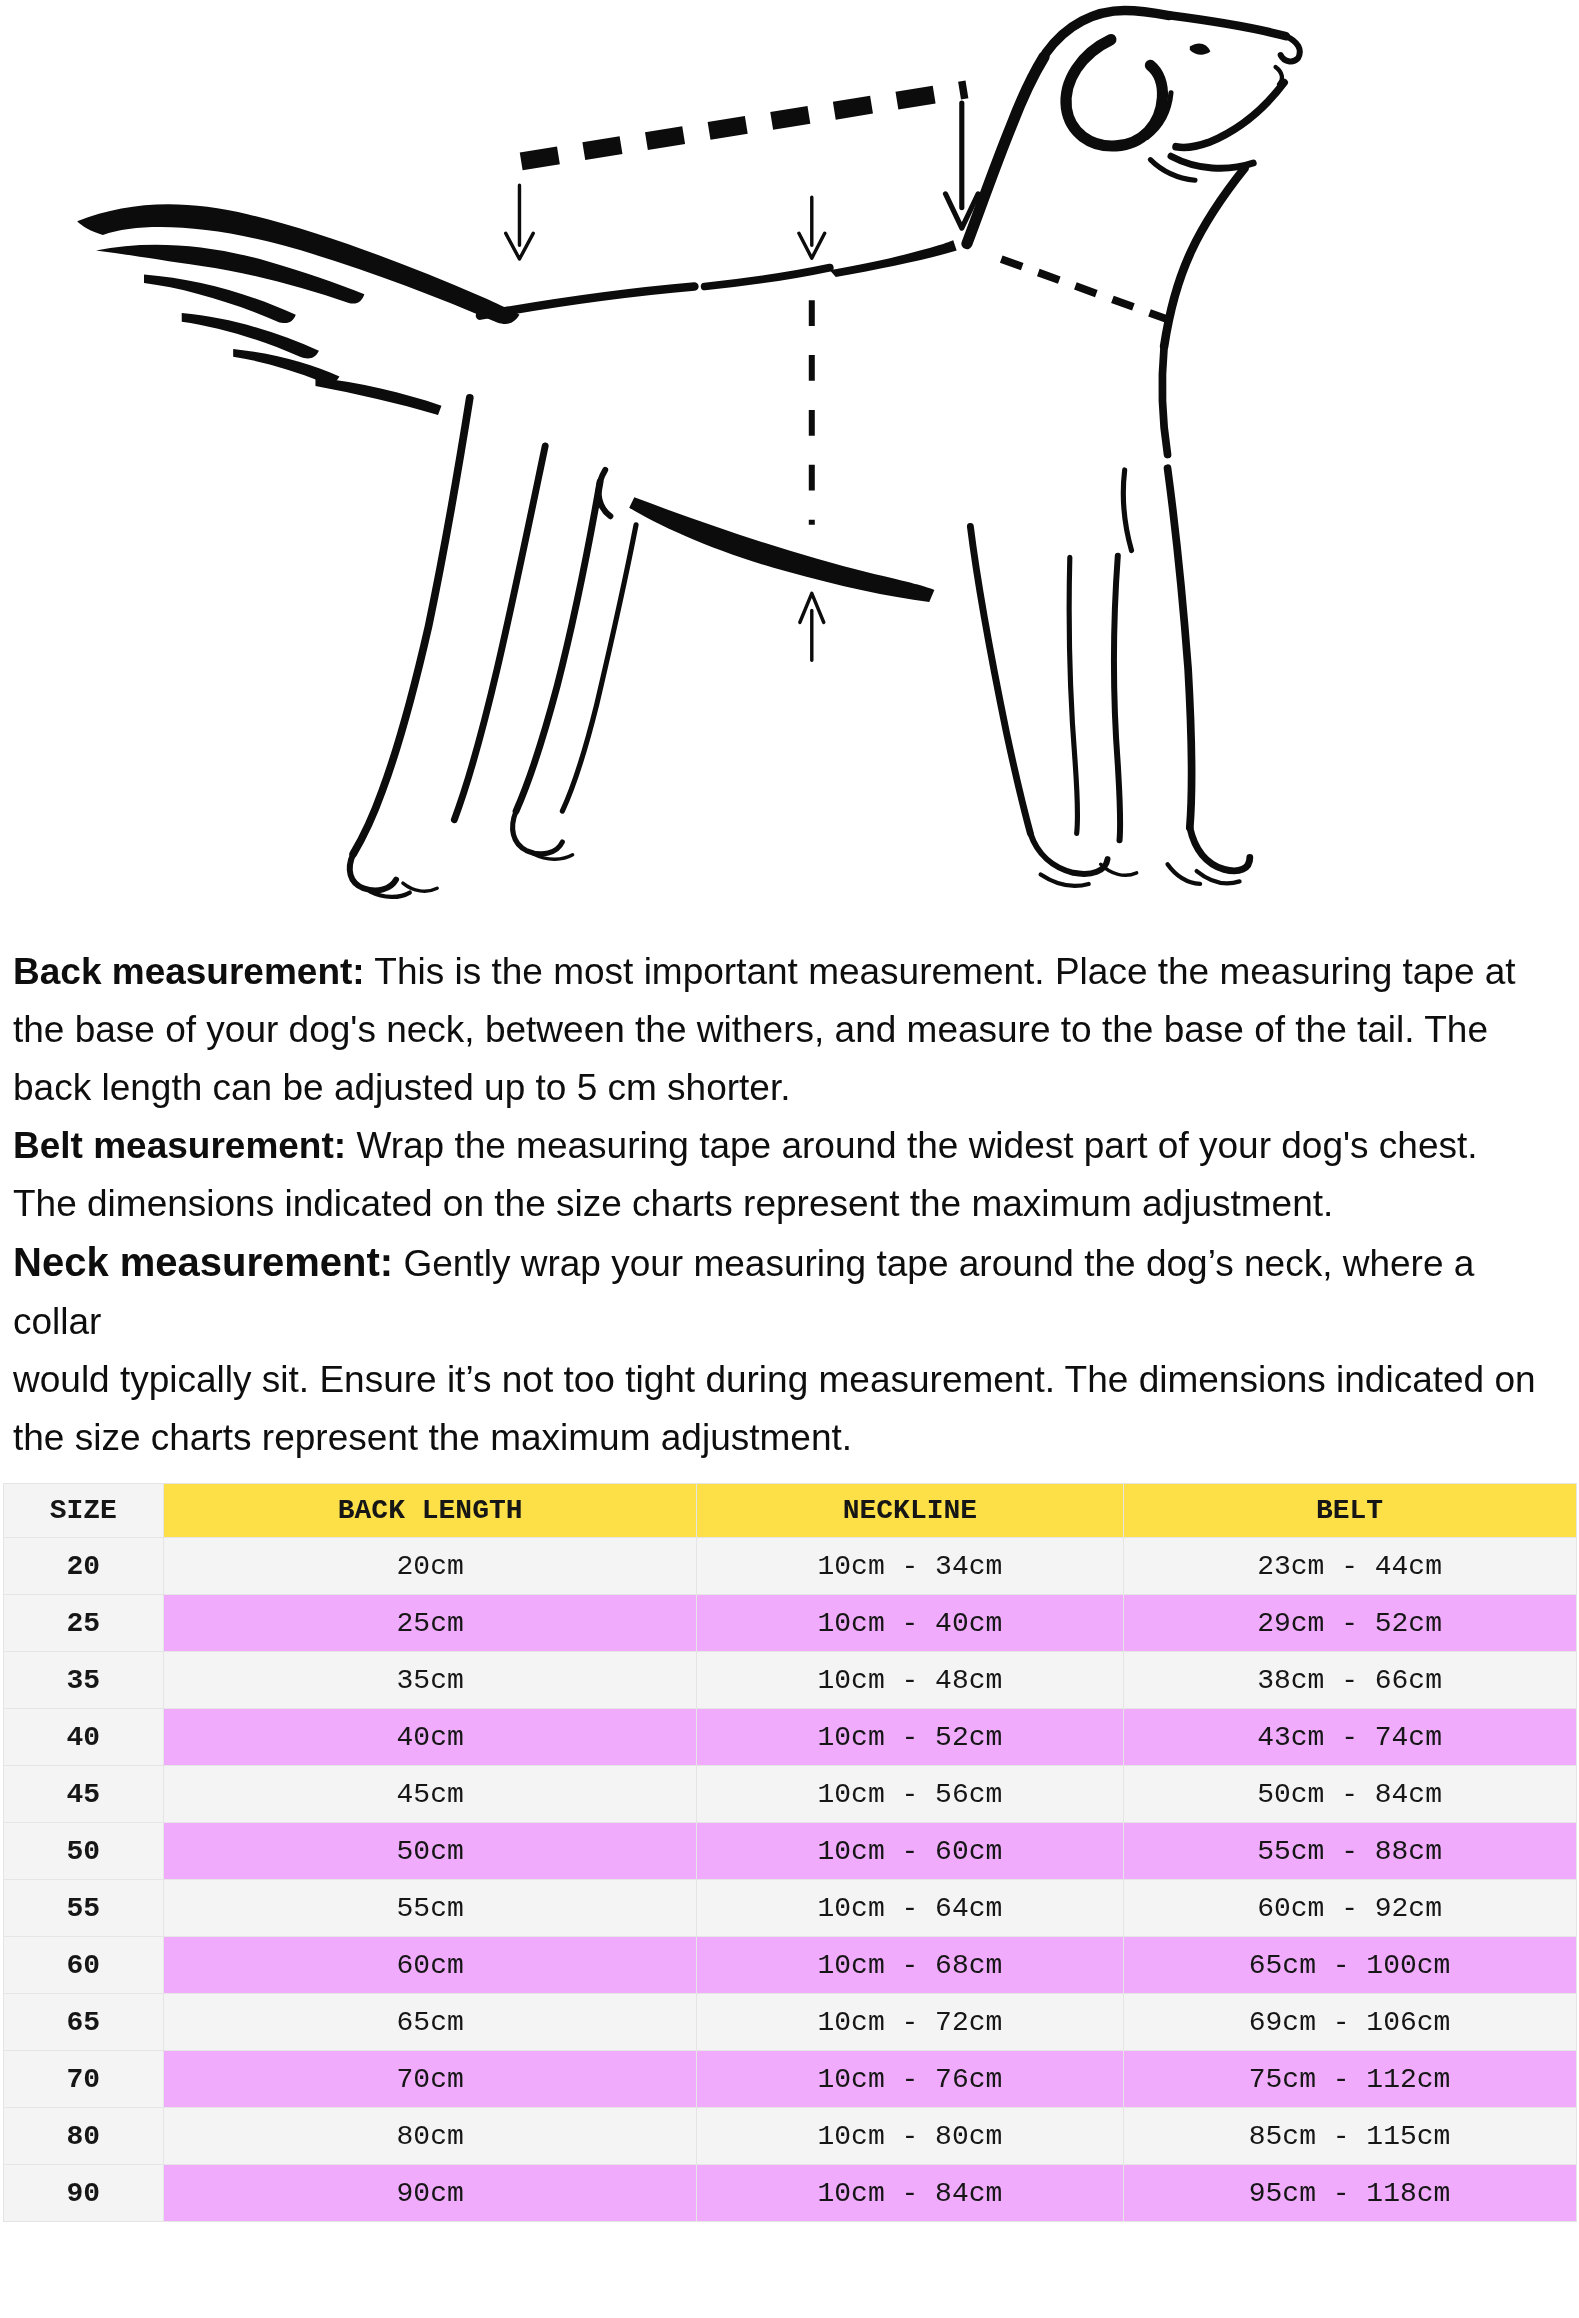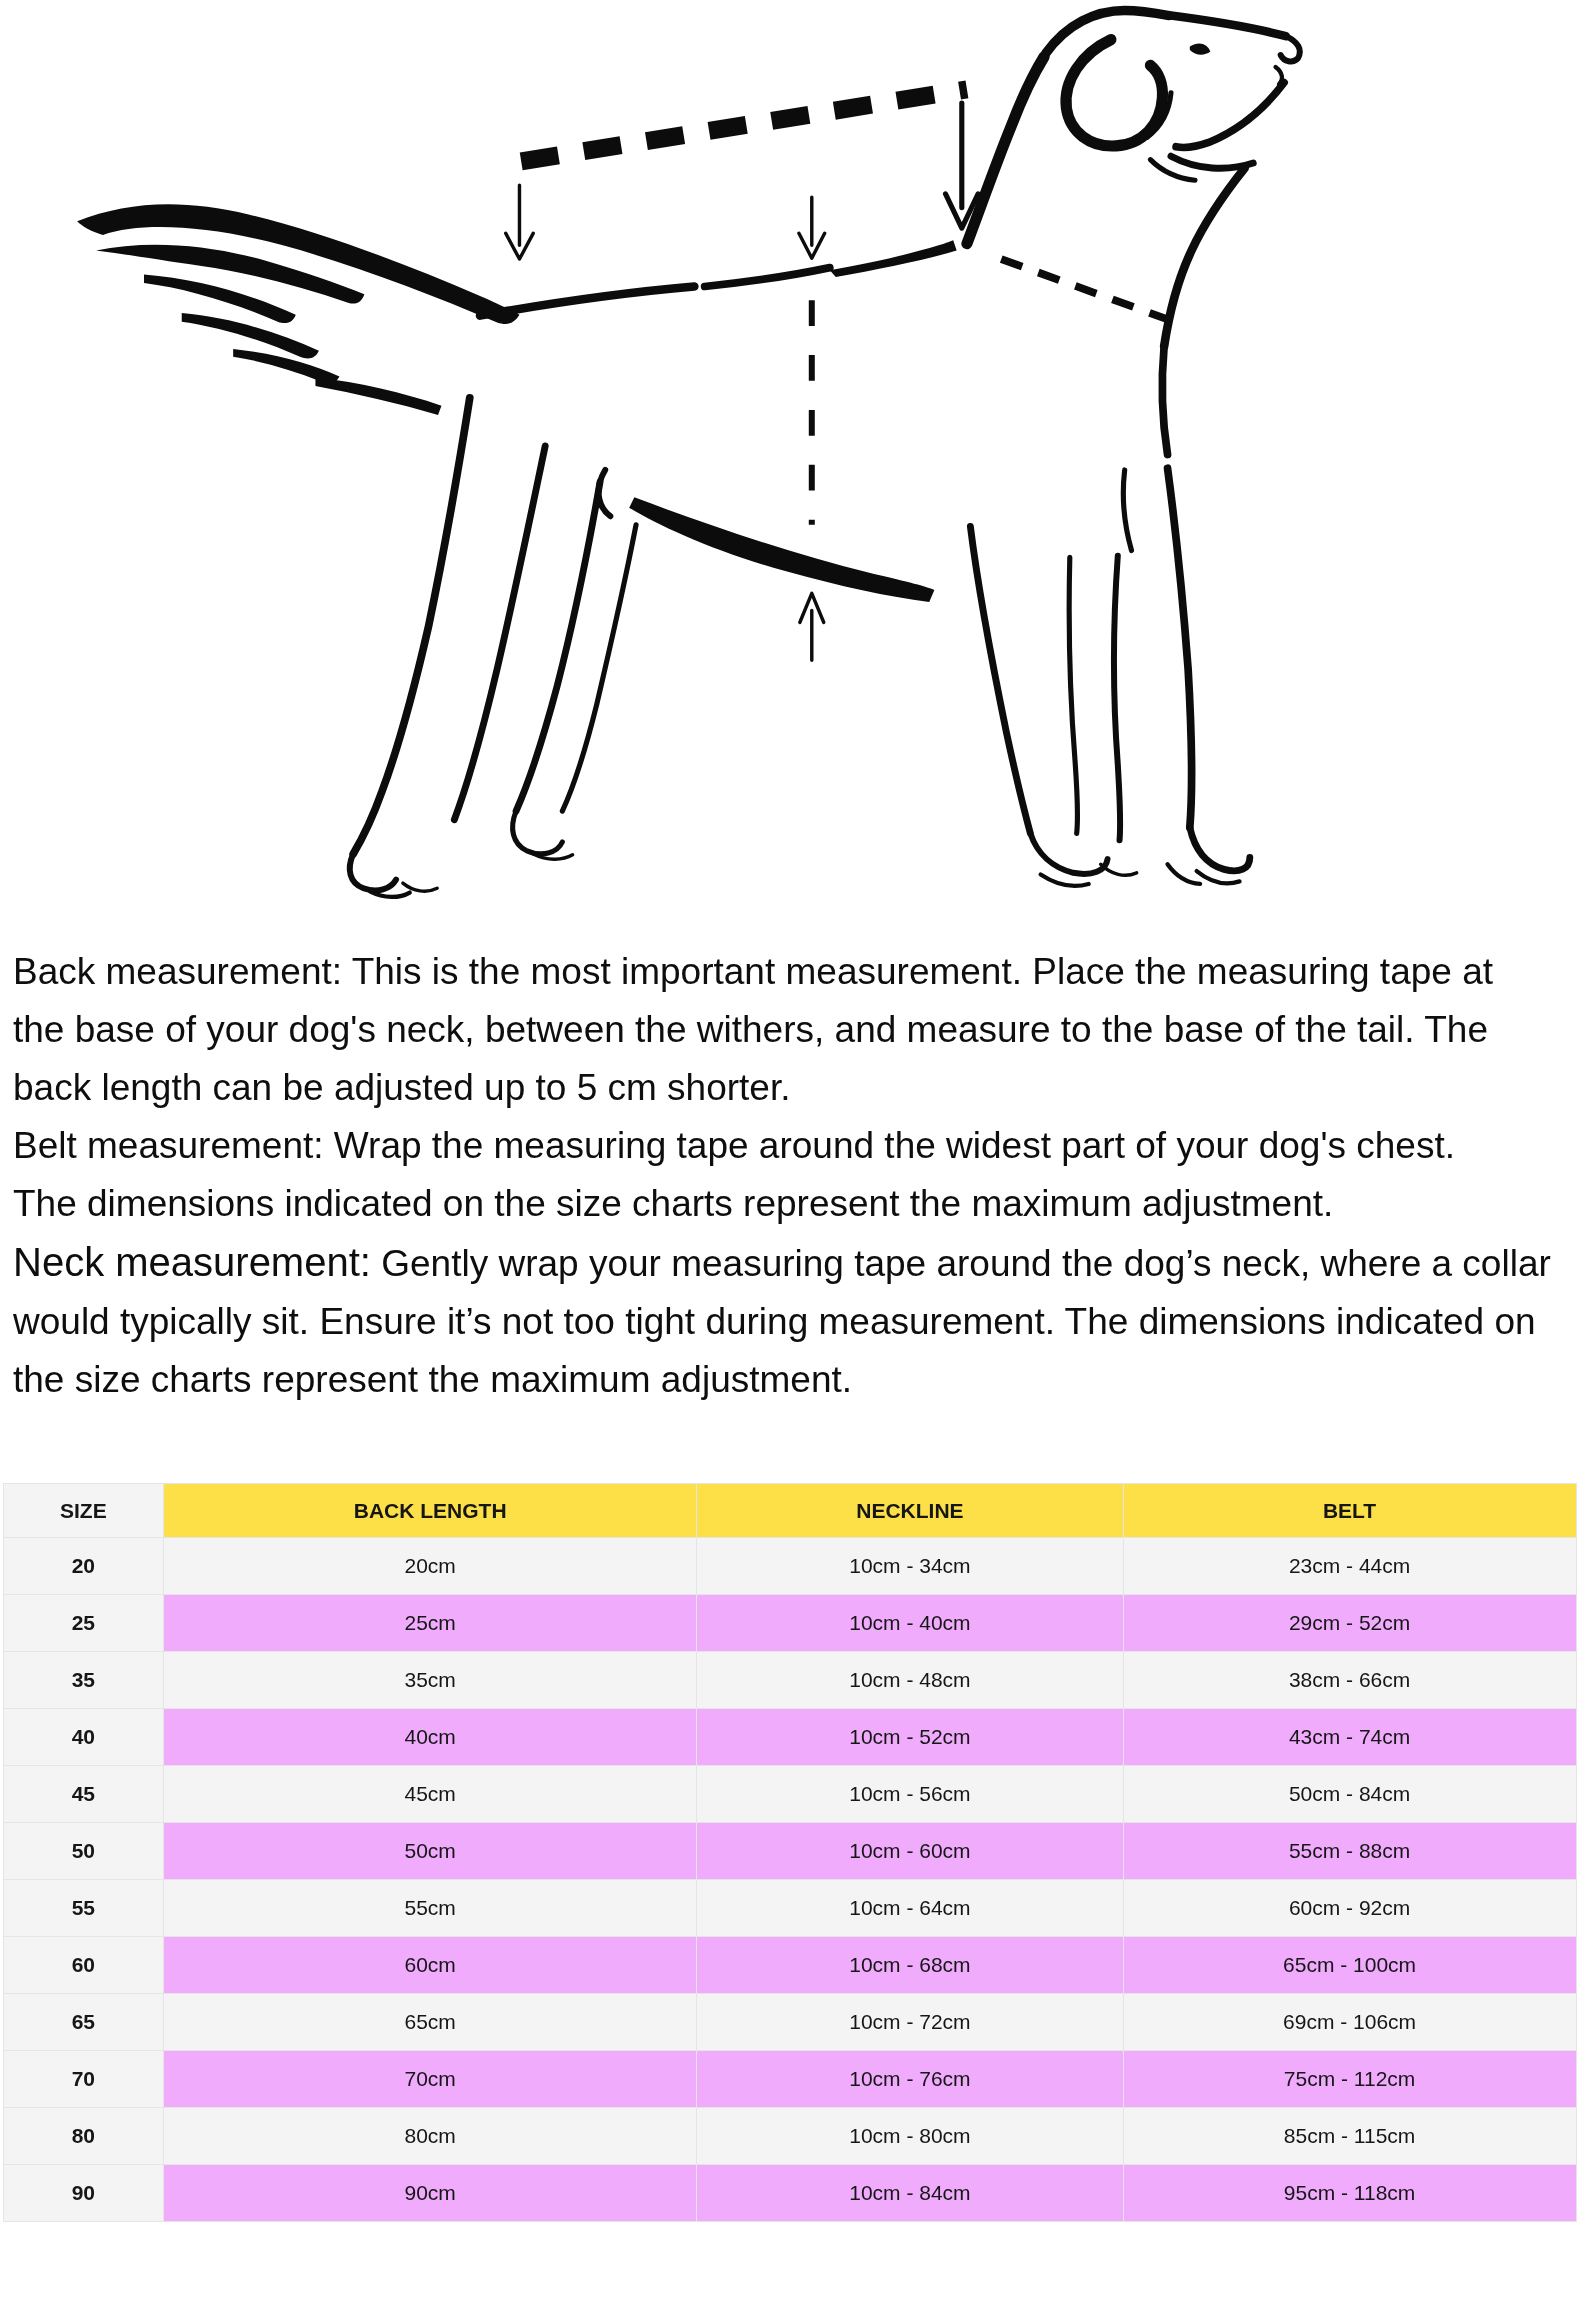--- a/index.html
+++ b/index.html
@@ -11,31 +11,31 @@
   .figure{position:absolute;top:0;left:0;width:1579px;height:909px;}
   .figure svg{display:block;width:1579px;height:909px;}
   .ln{fill:none;stroke:#0c0c0c;stroke-linecap:round;stroke-linejoin:round;}
   .fillink{fill:#0c0c0c;stroke:none;}
   
   .copy{
     position:absolute;top:943px;left:0;width:1579px;box-sizing:border-box;
     padding:0 13px;font-size:37px;line-height:58px;color:#0e0e0e;
   }
   .copy p{margin:0;}
-  .copy b{font-weight:normal;}
+  .copy b{font-weight:bold;}
   .copy b.lead-small{font-size:40px;}
   .copy .body-text{white-space:pre-line;}
   
   table.sizes{
     position:absolute;top:1483px;left:2.6px;width:1574px;
     border-collapse:collapse;table-layout:fixed;
   }
   .sizes th,.sizes td{
     border:1.7px solid #e5e5e5;text-align:center;vertical-align:middle;
-    font-size:21px;padding:0;color:#161616;
+    font-size:28px;padding:0;color:#161616;font-family:Liberation Mono, monospace;
   }
   .sizes thead th{height:53px;font-weight:bold;background:#fde047;}
   .sizes thead th:first-child{background:#f4f4f4;}
   .sizes tbody th{height:56px;font-weight:bold;background:#f4f4f4;}
   .sizes tbody td{height:56px;font-weight:normal;background:#f0abfc;}
   .sizes tbody tr:nth-child(odd) td{background:#f4f4f4;}
 </style>
 </head>
 <body>
 

